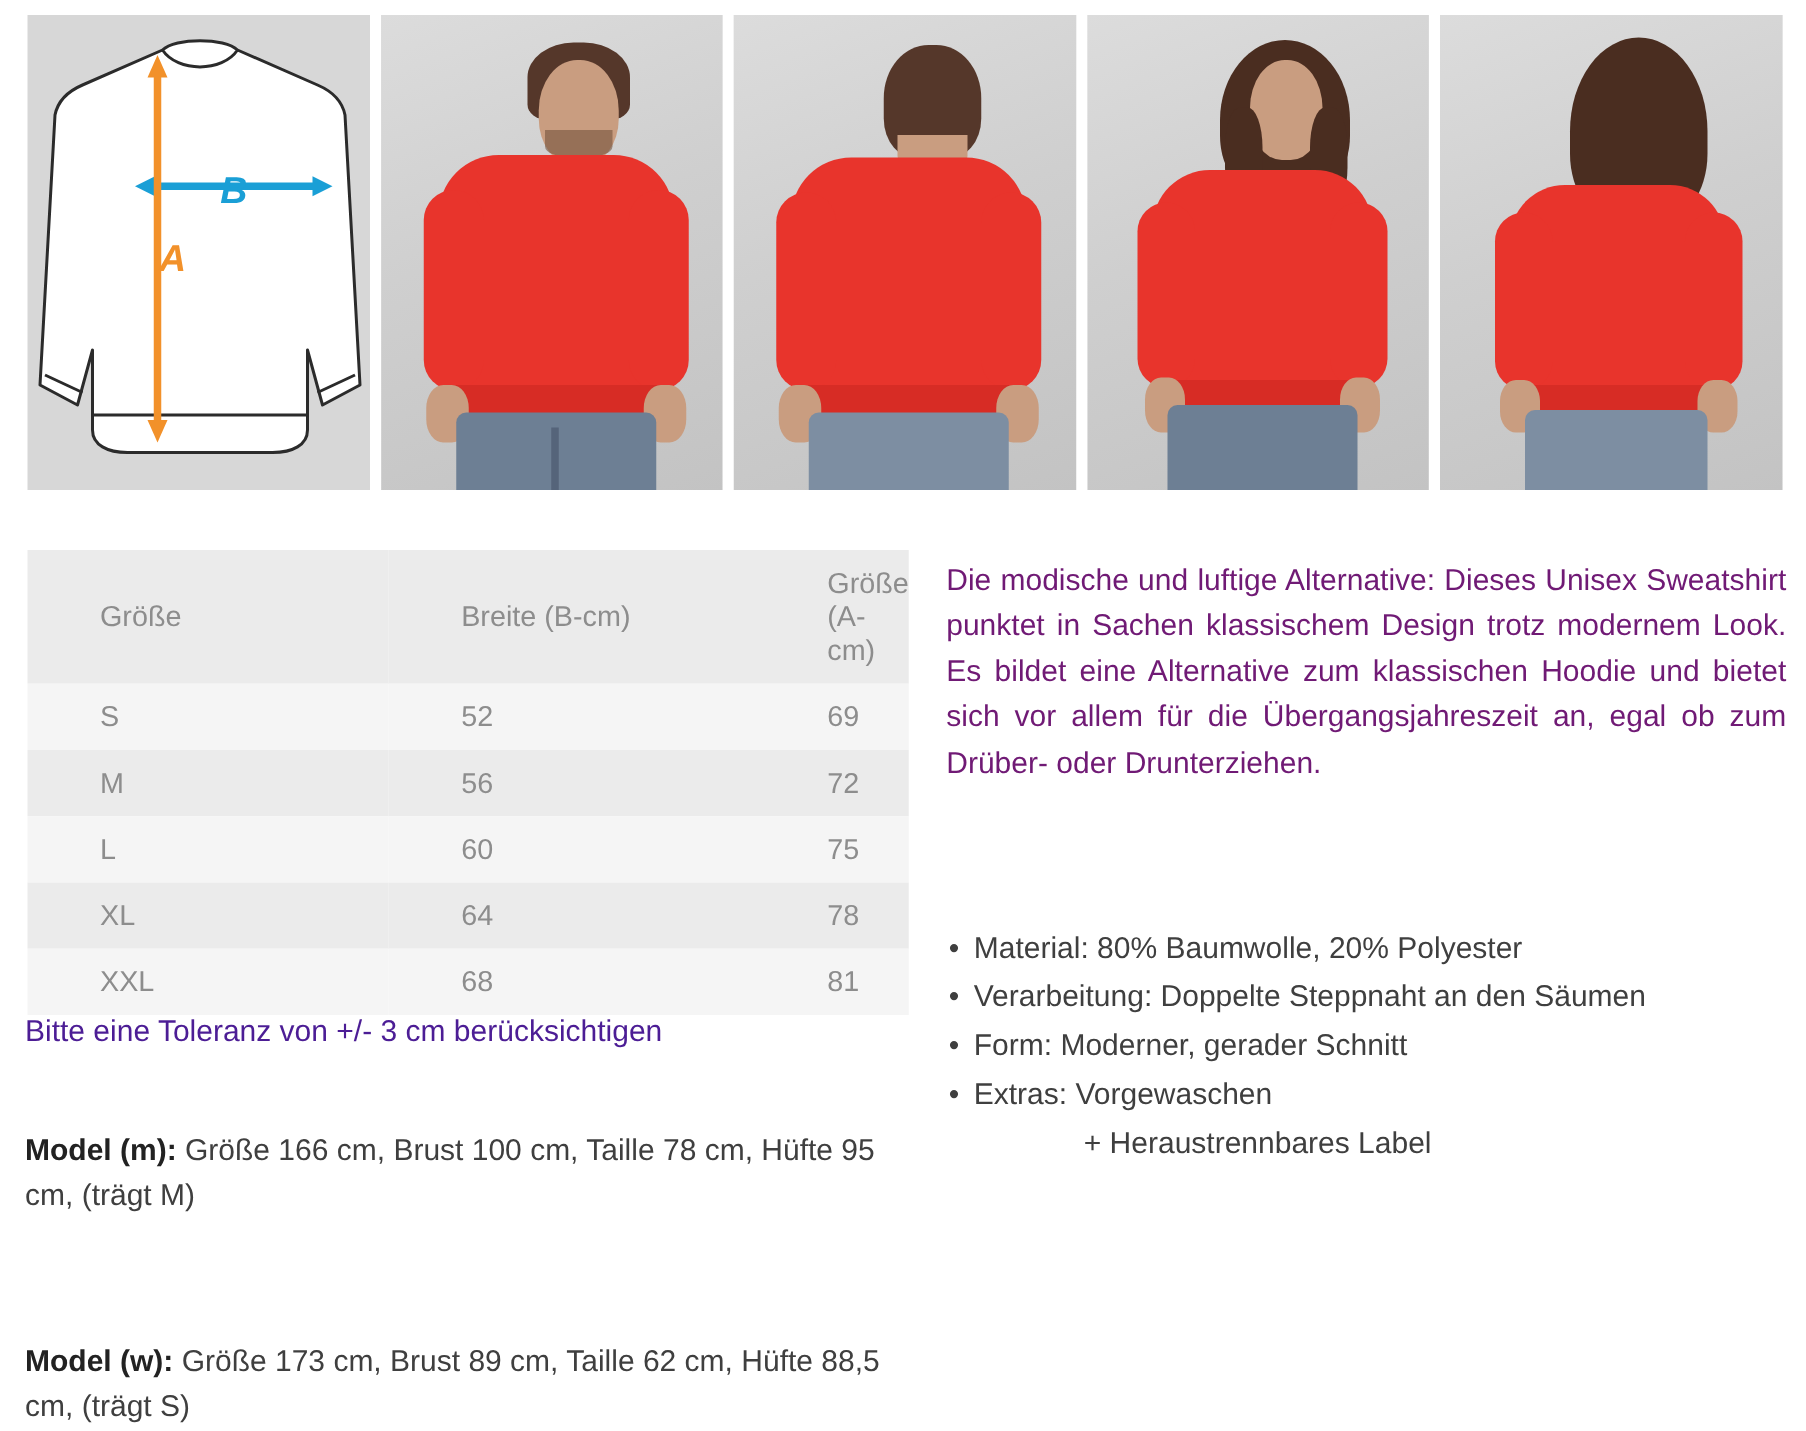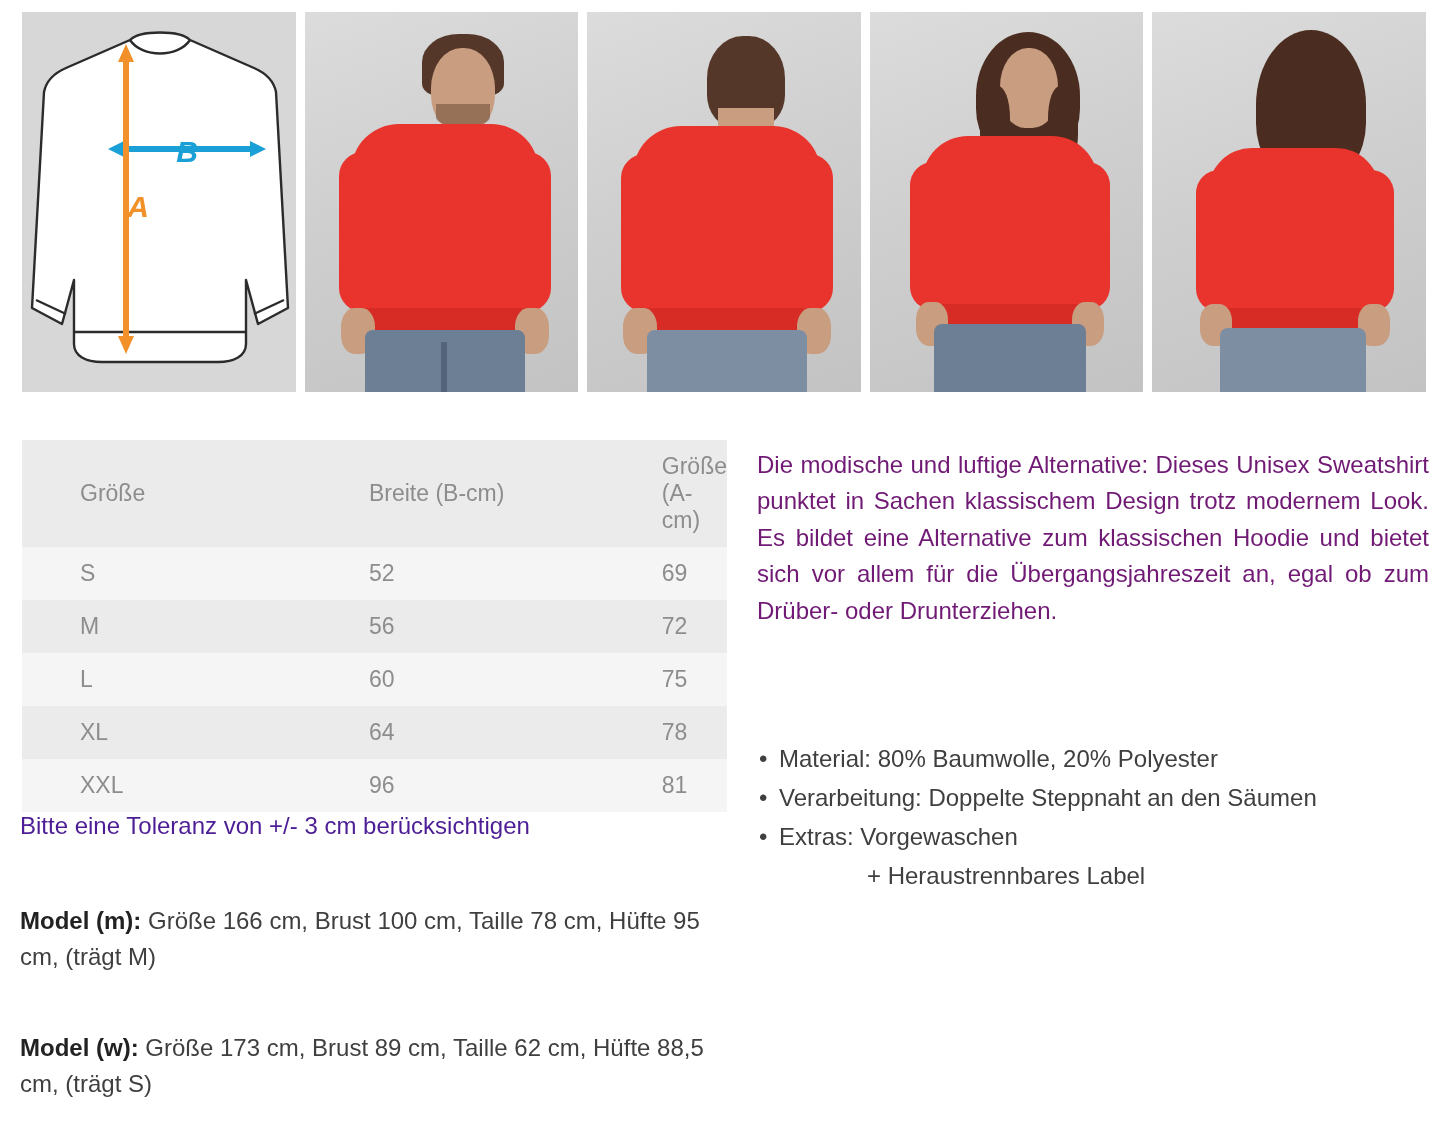--- a/index.html
+++ b/index.html
@@ -104,21 +104,21 @@
   }
 
   .model-line {
     position: absolute;
     font-size: 24px;
     color: #3f3f3f;
     line-height: 1.5;
     width: 700px;
   }
   .model-line.m { left: 20px; top: 903px; }
-  .model-line.w { left: 20px; top: 1030px; }
+  .model-line.w { left: 20px; top: 1072px; }
   .model-line b { color: #222; }
 
   
   .desc {
     position: absolute;
     left: 757px;
     top: 447px;
     width: 672px;
     font-size: 24px;
     line-height: 1.52;
@@ -263,21 +263,21 @@
         <td>60</td>
         <td>75</td>
       </tr>
       <tr>
         <td>XL</td>
         <td>64</td>
         <td>78</td>
       </tr>
       <tr>
         <td>XXL</td>
-        <td>96</td>
+        <td>68</td>
         <td>81</td>
       </tr>
     </tbody>
   </table>
 </div>
 
 <div class="tolerance">Bitte eine Toleranz von +/- 3 cm berücksichtigen</div>
 
 <div class="model-line m">
   <b>Model (m):</b>
@@ -287,15 +287,16 @@
 <div class="model-line w">
   <b>Model (w):</b>
   <span>Größe 173 cm, Brust 89 cm, Taille 62 cm, Hüfte 88,5 cm, (trägt S)</span>
 </div>
 
 <div class="desc">Die modische und luftige Alternative: Dieses Unisex Sweatshirt punktet in Sachen klassischem Design trotz modernem Look. Es bildet eine Alternative zum klassischen Hoodie und bietet sich vor allem für die Übergangsjahreszeit an, egal ob zum Drüber- oder Drunterziehen.</div>
 
 <div class="features">
   <div class="feat">Material: 80% Baumwolle, 20% Polyester</div>
   <div class="feat">Verarbeitung: Doppelte Steppnaht an den Säumen</div>
+  <div class="feat">Form: Moderner, gerader Schnitt</div>
   <div class="feat">Extras: Vorgewaschen</div>
   <div class="sub">+ Heraustrennbares Label</div>
 </div>
 
 </body></html>

